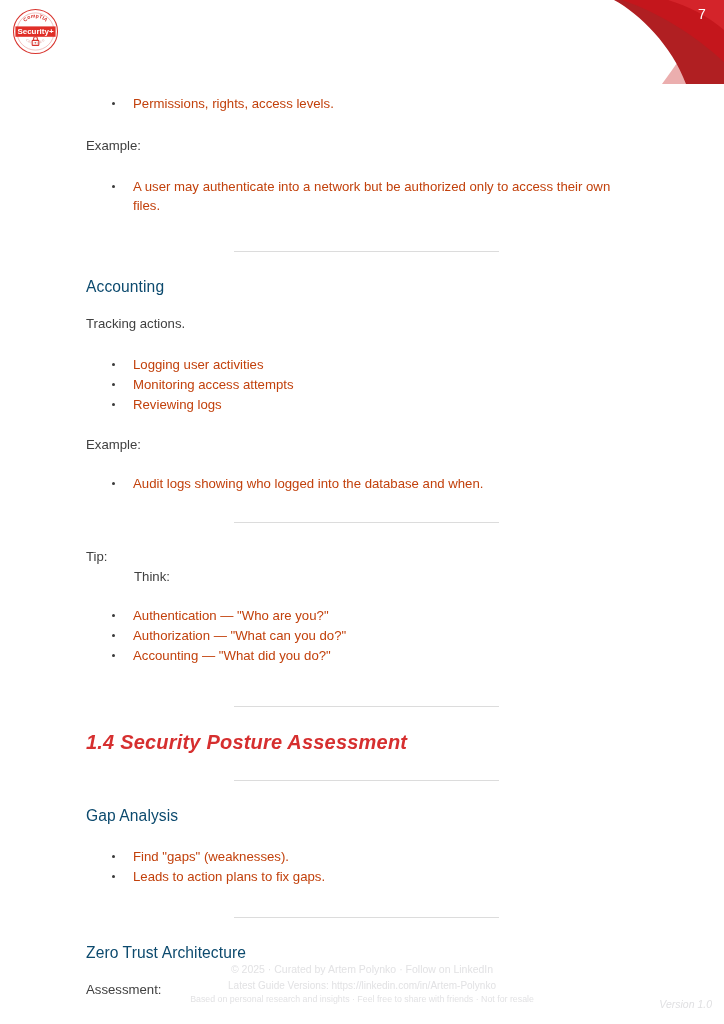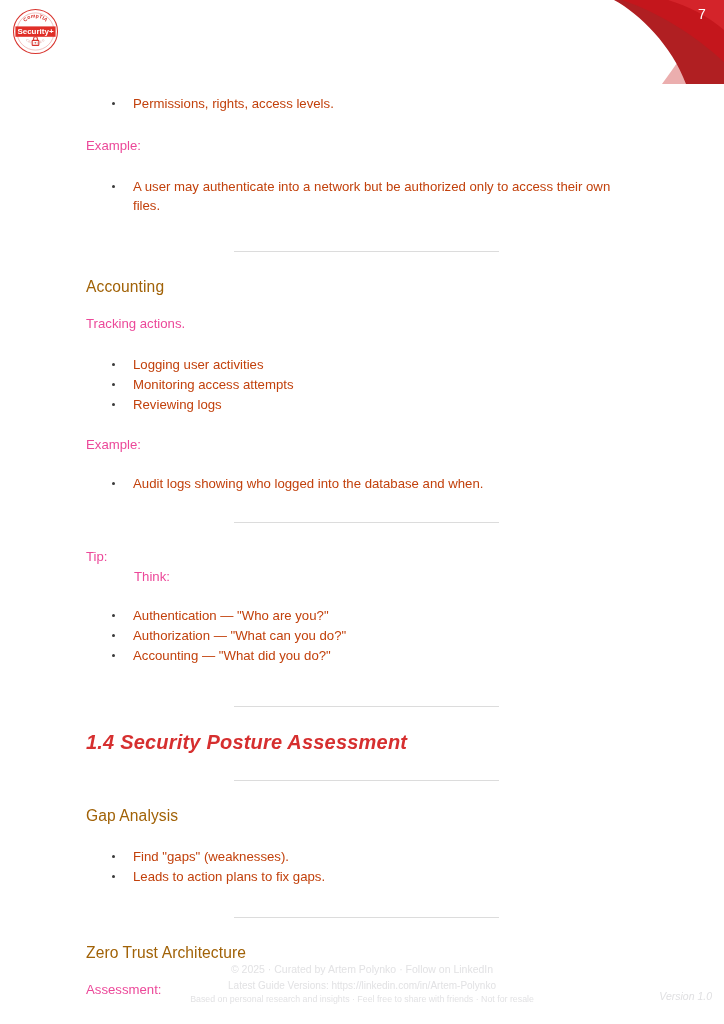--- a/index.html
+++ b/index.html
@@ -62,29 +62,29 @@
   .content {
     position: absolute;
     left: 86px;
     top: 94px;
     width: 560px;
   }
 
   .para {
     font-size: 13.2px;
     line-height: 1.45;
-    color: #ec4899;
+    color: #404040;
     margin: 0;
   }
   .para.tight   { margin-top: 0; margin-left: 48px; }
 
   .subhead {
     font-size: 15.6px;
     font-weight: 400;
-    color: #a16207;
+    color: #0c4a6e;
     margin: 0;
     letter-spacing: .1px;
   }
 
   ul.bullets {
     margin: 0;
     padding: 0;
     list-style: none;
   }
   ul.bullets li {
@@ -147,21 +147,21 @@
     color: #e2e2e4;
     line-height: 1.5;
   }
   .footer-line.l1 { font-size: 10.5px; }
   .footer-line.l2 { font-size: 10px; }
   .footer-line.l3 { font-size: 8.8px; }
 
   .version {
     position: absolute;
     right: 12px;
-    bottom: 22px;
+    bottom: 14px;
     font-style: italic;
     font-size: 10.5px;
     color: #e0e0e2;
   }
 </style>
 </head>
 <body>
 
 <div class="page">
 

